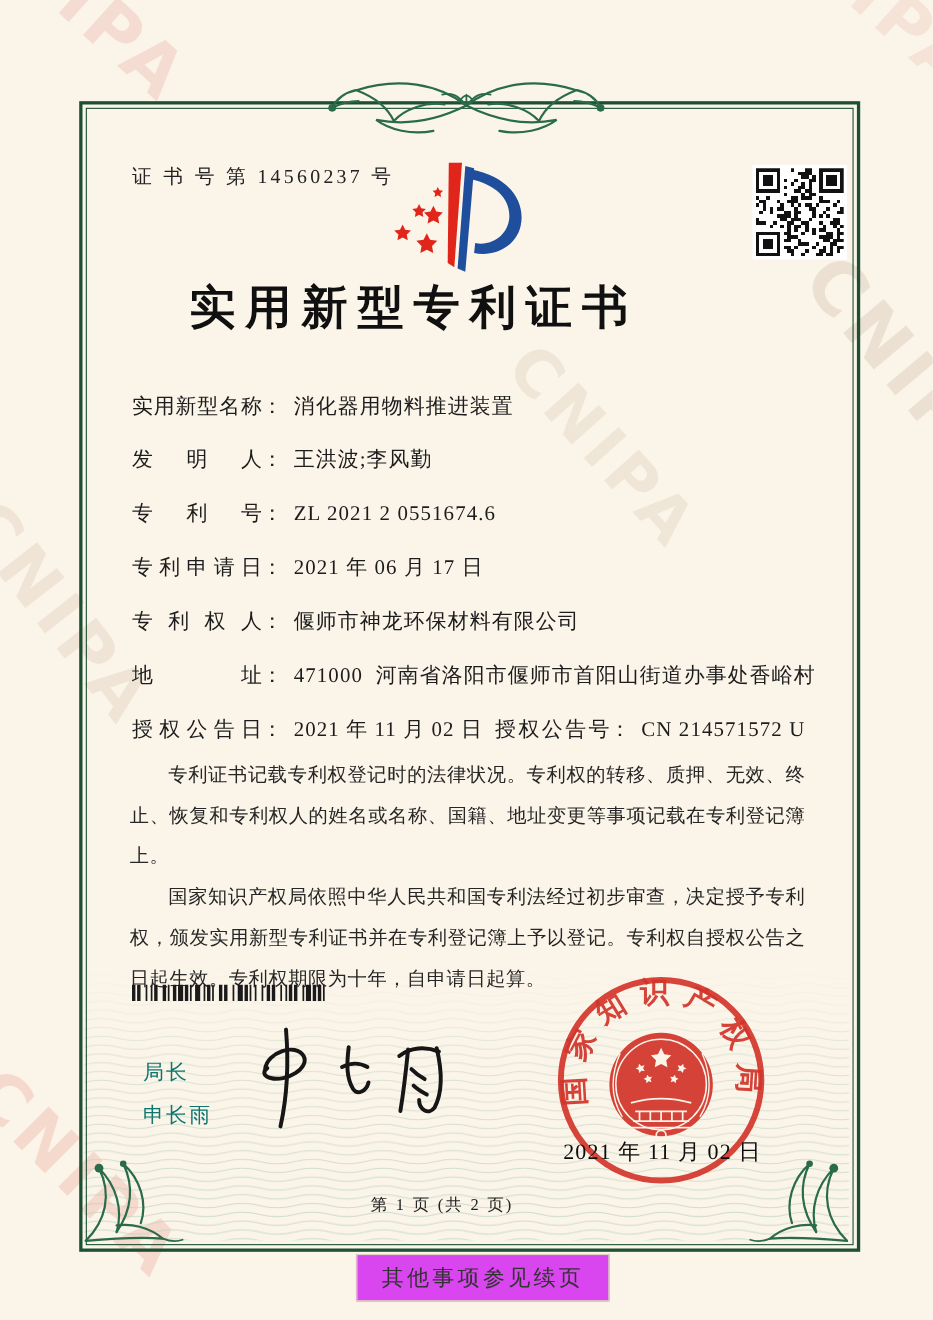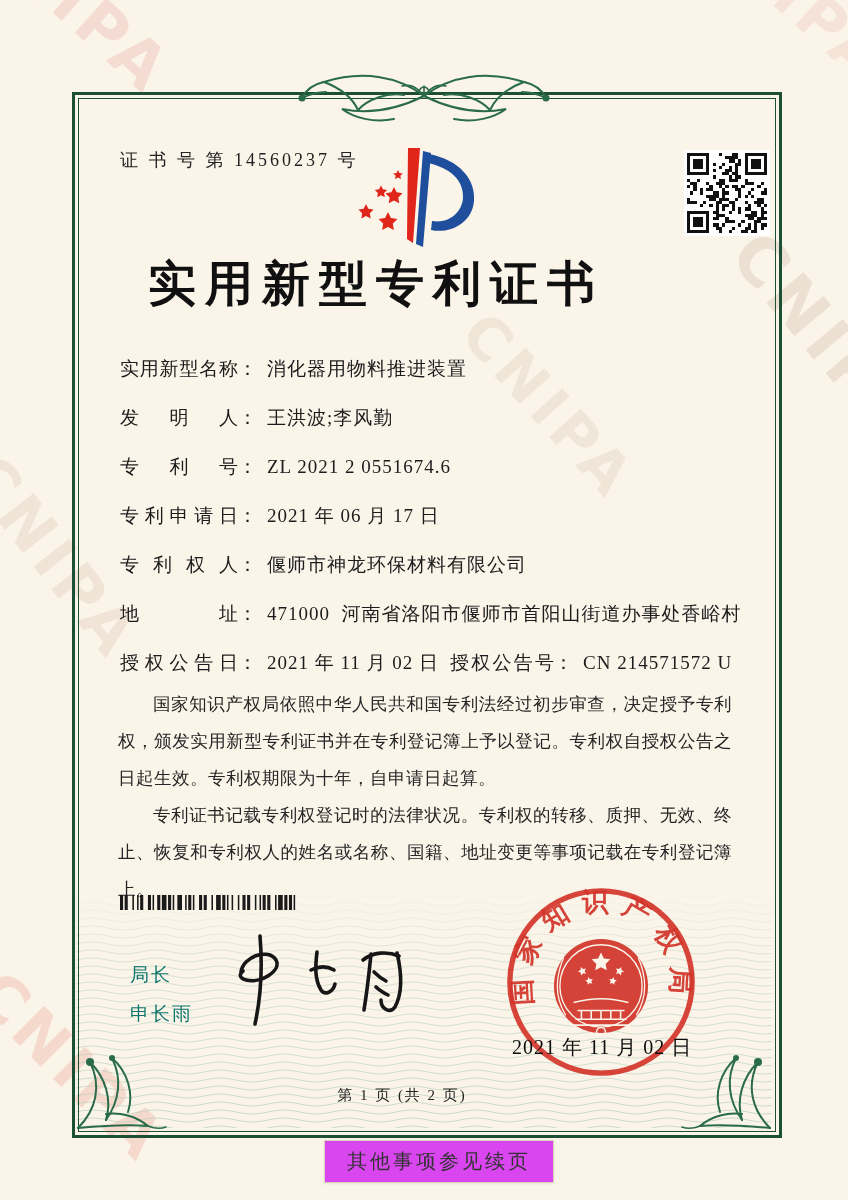--- a/index.html
+++ b/index.html
@@ -8,21 +8,21 @@
   .wm{position:absolute;font-family:"DejaVu Sans","Liberation Sans",sans-serif;
       font-weight:bold;letter-spacing:6px;pointer-events:none;user-select:none;}
   .border-outer{position:absolute;left:72px;top:92px;width:704px;height:1040px;
       border:3px solid #1c4f33;}
   .border-inner{position:absolute;left:3px;top:3px;right:3px;bottom:3px;border:1px solid #1c4f33;}
   .deco{position:absolute;left:0;top:0;pointer-events:none;}
   .cert-no{position:absolute;left:120px;top:148px;font-size:18px;letter-spacing:3px;color:#222;}
   .logo{position:absolute;left:352px;top:140px;}
   .qr{position:absolute;left:684px;top:150px;background:#fff;padding:3px;}
   .title{position:absolute;left:0;top:252px;width:752px;text-align:center;
-         font-size:48px;font-weight:bold;letter-spacing:9px;color:#101010;}
+         font-size:42px;font-weight:bold;letter-spacing:9px;color:#101010;}
   .fields{position:absolute;left:120px;top:356px;width:620px;}
   .frow{height:49px;font-size:19px;white-space:nowrap;}
   .flabel{display:inline-block;width:118px;text-align:justify;text-align-last:justify;vertical-align:top;}
   .fcolon{display:inline-block;}
   .fvalue{display:inline-block;margin-left:10px;white-space:pre;letter-spacing:1px;}
   .frow-double{position:relative;}
   .second-pair{position:absolute;left:330px;top:0;}
   .flabel-s{display:inline-block;width:104px;text-align:justify;text-align-last:justify;}
   .body-text{position:absolute;left:118px;top:686px;width:614px;font-size:17.5px;
              line-height:37px;letter-spacing:0.5px;color:#262626;text-align:justify;}
@@ -328,22 +328,22 @@
     </div>
     <div class="frow frow-double">
       <span class="flabel">授权公告日</span><span class="fcolon">：</span><span class="fvalue">2021 年 11 月 02 日</span>
       <span class="second-pair">
         <span class="flabel-s">授权公告号</span><span class="fcolon">：</span><span class="fvalue">CN 214571572 U</span>
       </span>
     </div>
   </div>
 
   <div class="body-text">
+    <p>专利证书记载专利权登记时的法律状况。专利权的转移、质押、无效、终止、恢复和专利权人的姓名或名称、国籍、地址变更等事项记载在专利登记簿上。</p>
     <p>国家知识产权局依照中华人民共和国专利法经过初步审查，决定授予专利权，颁发实用新型专利证书并在专利登记簿上予以登记。专利权自授权公告之日起生效。专利权期限为十年，自申请日起算。</p>
-    <p>专利证书记载专利权登记时的法律状况。专利权的转移、质押、无效、终止、恢复和专利权人的姓名或名称、国籍、地址变更等事项记载在专利登记簿上。</p>
   </div>
 
   <svg class="barcode" width="220" height="15" viewBox="0 0 220 15">
       <rect x="0" y="0" width="3.1" height="15" fill="#1a1a1a"></rect>
       <rect x="4.65" y="0" width="3.1" height="15" fill="#1a1a1a"></rect>
       <rect x="12.4" y="0" width="1.55" height="15" fill="#1a1a1a"></rect>
       <rect x="17.05" y="0" width="1.55" height="15" fill="#1a1a1a"></rect>
       <rect x="20.150000000000002" y="0" width="3.1" height="15" fill="#1a1a1a"></rect>
       <rect x="27.900000000000006" y="0" width="3.1" height="15" fill="#1a1a1a"></rect>
       <rect x="32.550000000000004" y="0" width="1.55" height="15" fill="#1a1a1a"></rect>

